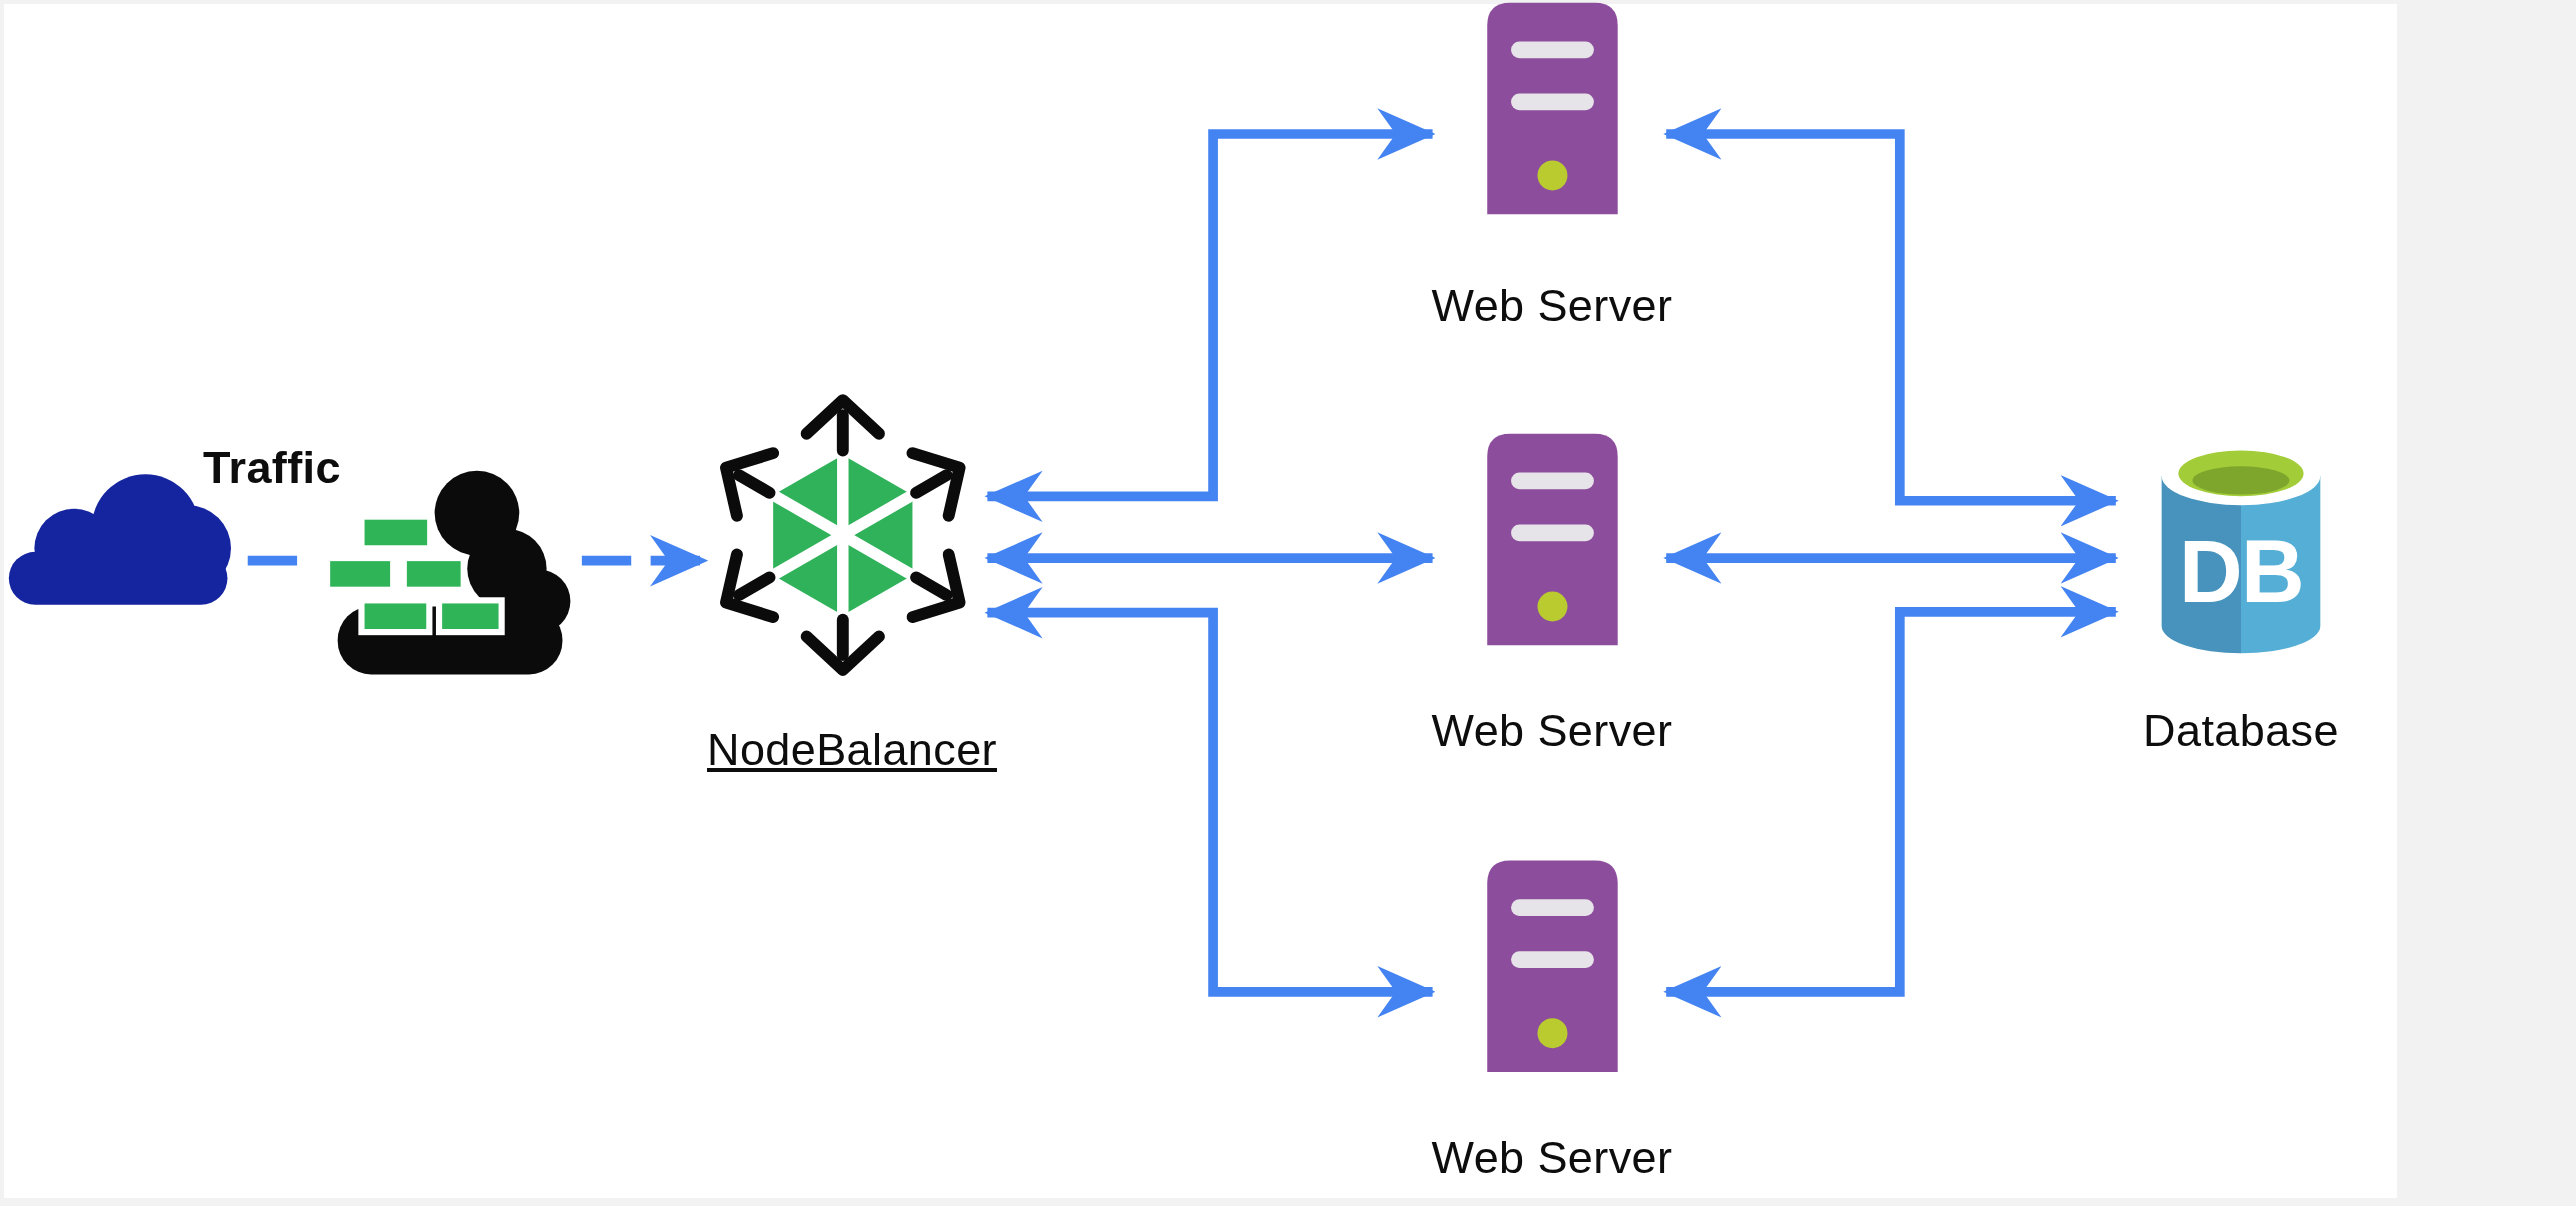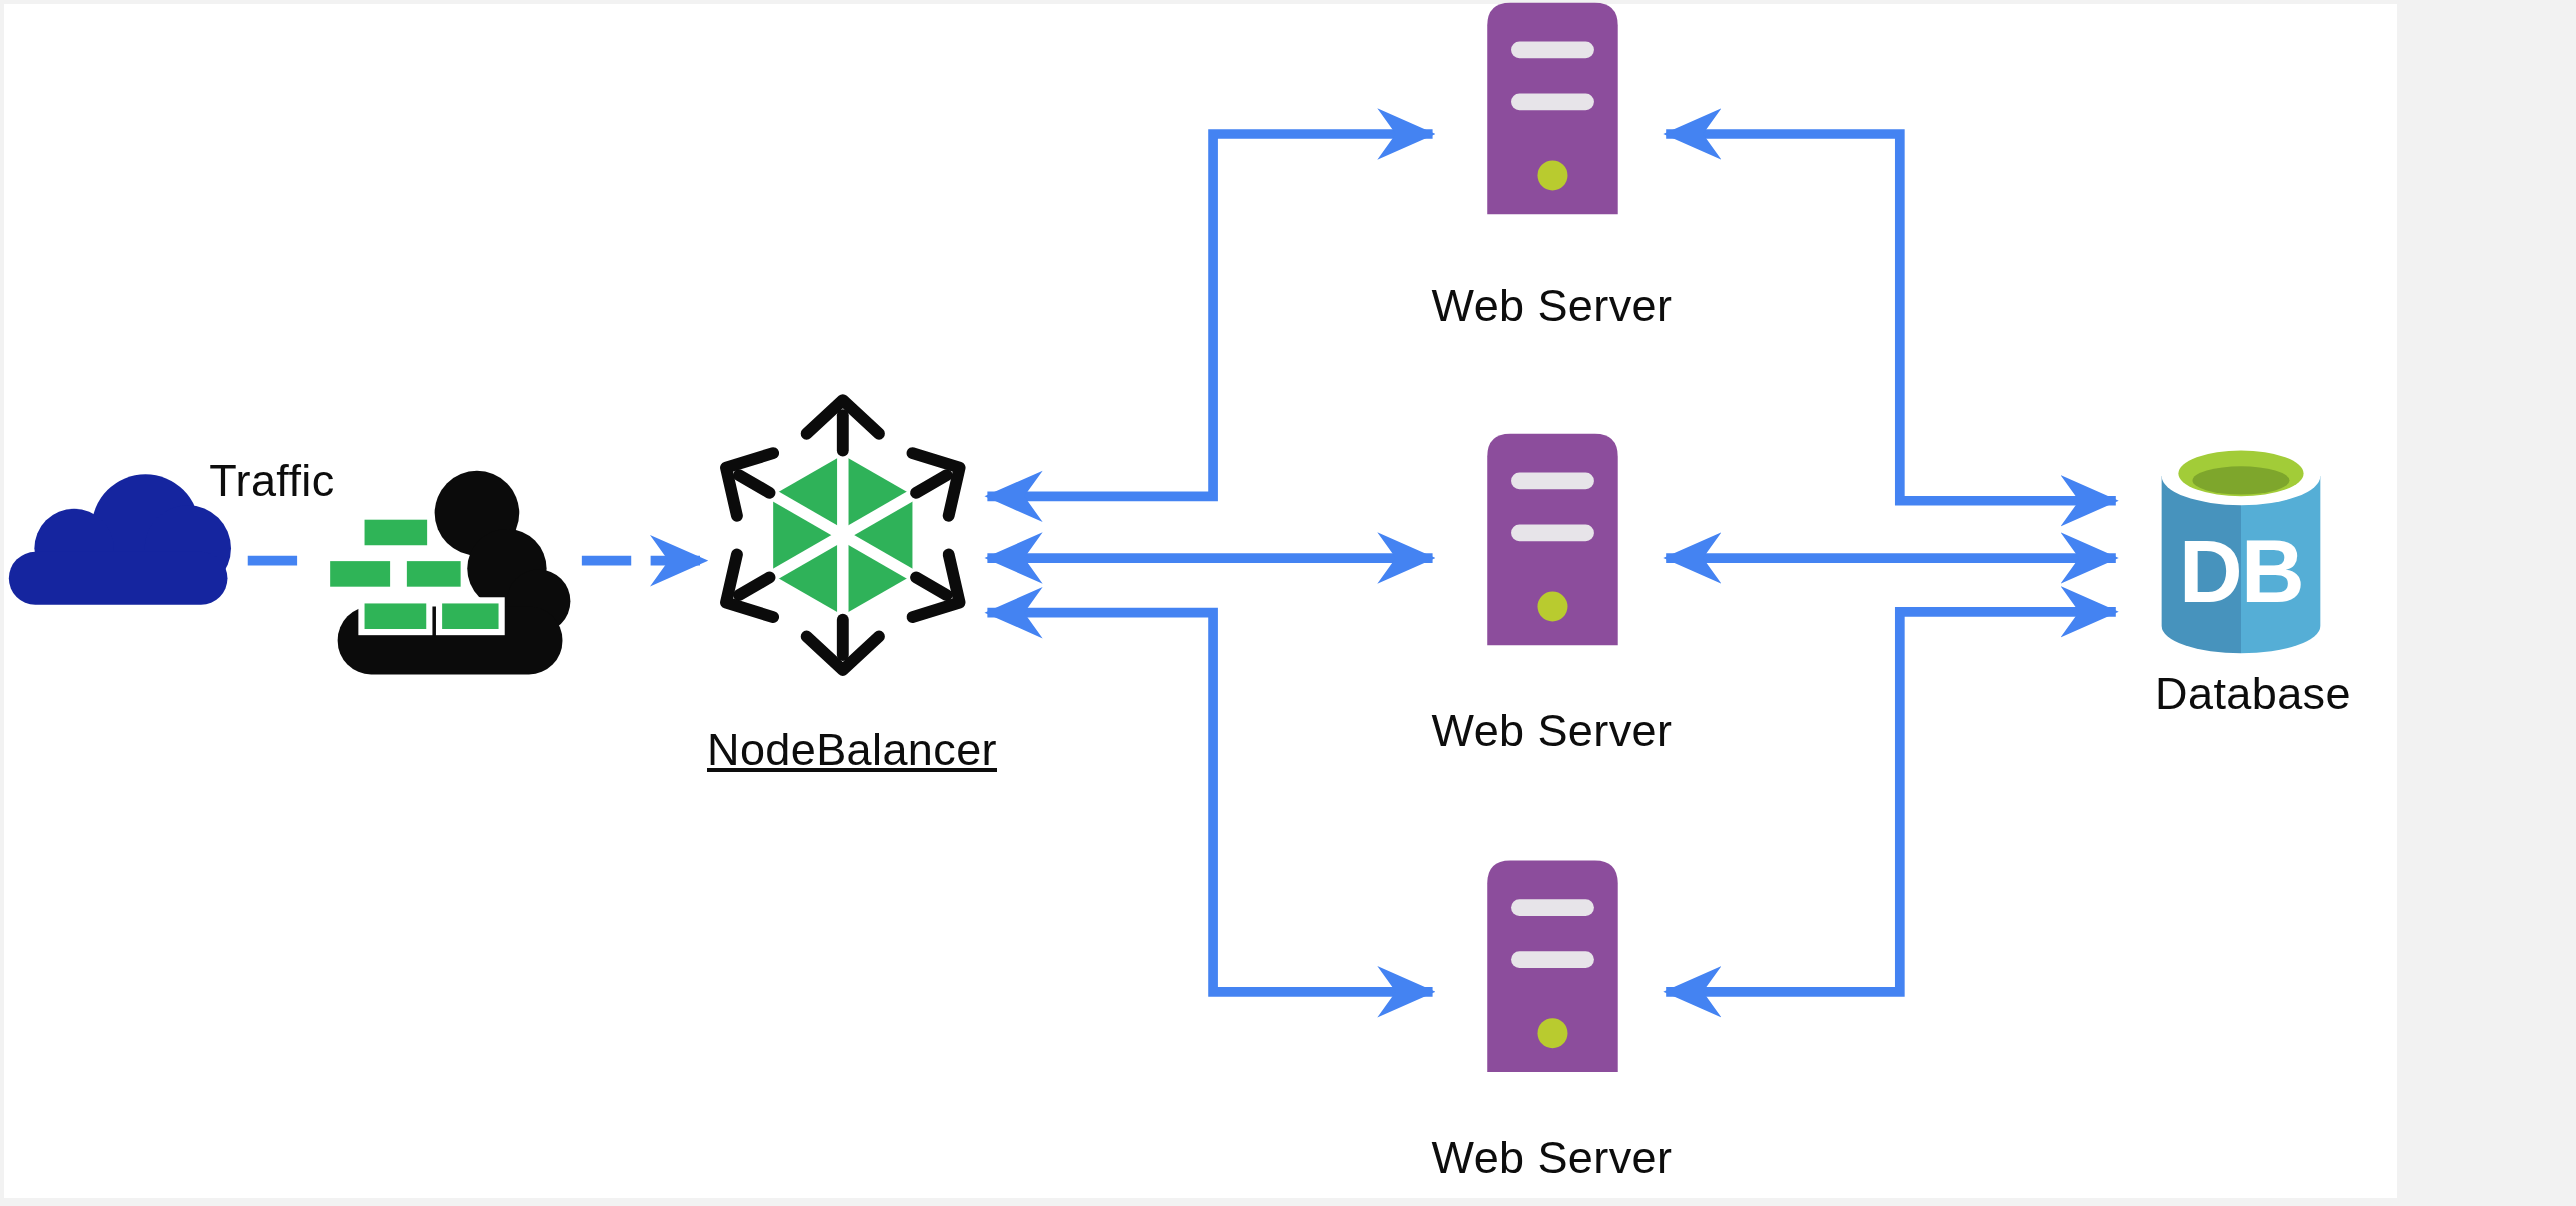--- a/index.html
+++ b/index.html
@@ -134,26 +134,26 @@
 
     <g>
       <path d="M2452,540 L2452,710 A90,31 0 0 0 2632,710 L2632,540 Z" fill="url(#dbg)"></path>
       <ellipse cx="2542" cy="540" rx="90" ry="33" fill="#ffffff"></ellipse>
       <ellipse cx="2542" cy="537" rx="71" ry="26" fill="#a2cc38"></ellipse>
       <ellipse cx="2542" cy="545" rx="55" ry="16" fill="#7ea62c"></ellipse>
       <text x="2542" y="683" text-anchor="middle" fill="#ffffff" font-family="Liberation Sans, sans-serif" font-size="100" font-weight="bold" letter-spacing="-2">DB</text>
     </g>
   </svg>
 
-  <div class="node-label" style="left:272px;top:457px;">Traffic</div>
+  <div class="node-label" style="left:272px;top:444px;font-weight:bold;">Traffic</div>
 
 
   <div class="node-label" style="left:852px;top:726px;text-decoration:underline;">NodeBalancer</div>
 
   <div class="node-label" style="left:1552px;top:282px;">Web Server</div>
 
   <div class="node-label" style="left:1552px;top:707px;">Web Server</div>
 
   <div class="node-label" style="left:1552px;top:1134px;">Web Server</div>
 
-  <div class="node-label" style="left:2241px;top:670px;margin-left:12px;">Database</div>
+  <div class="node-label" style="left:2241px;top:707px;">Database</div>
 </div>
 
 
 </body></html>

